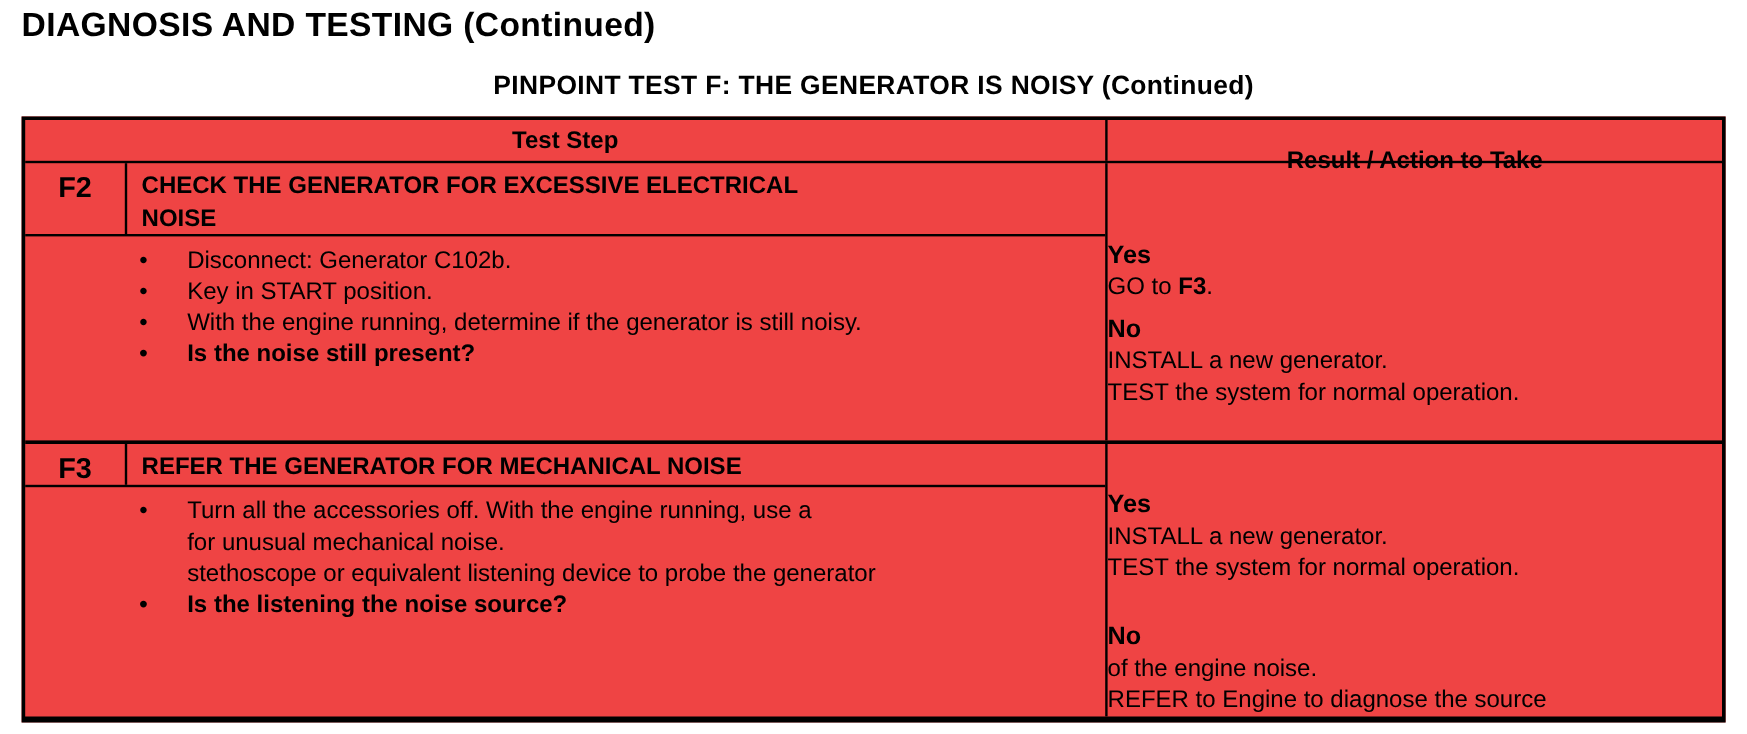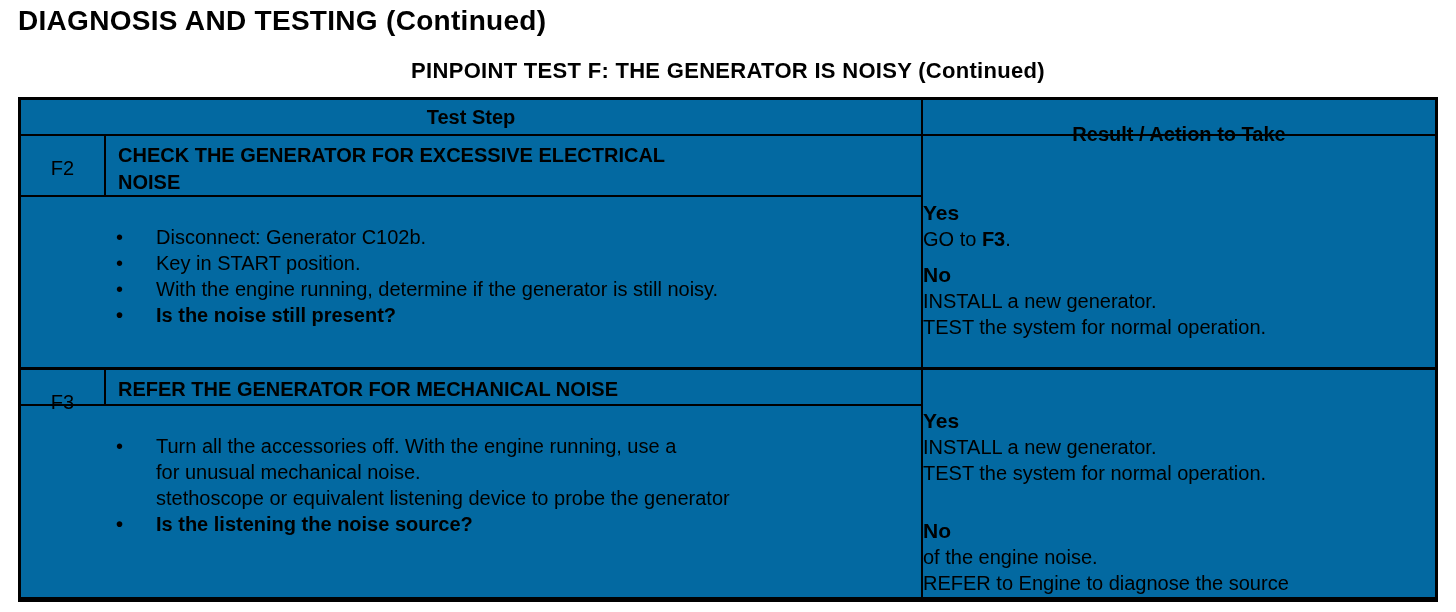--- a/index.html
+++ b/index.html
@@ -35,21 +35,21 @@
   .tbl {
     position: absolute;
     left: 18px;
     top: 97px;
     width: 1420px;
     height: 505px;
     border: 3px solid #000;
     border-bottom-width: 5px;
     display: flex;
     flex-direction: column;
-    background: #0369a1;
+    background: #ef4444;
   }
   .header-row { display: flex; flex: none; height: 36px; border-bottom: 2px solid #000; }
   .th {
     display: flex; align-items: center; justify-content: center;
     font-weight: bold; font-size: 20px;
   }
   .th-left  { width: 902px; border-right: 2px solid #000; }
   .th-right { flex: 1; margin-top: 34px; }
 
   .block { display: flex; flex: none; }
@@ -60,27 +60,27 @@
   .right-col { flex: 1; padding: 0 10px 0 0; }
   .right-col-f2 { padding-top: 64px; }
   .right-col-f3 { padding-top: 38px; }
 
   .title-row { display: flex; flex: none; border-bottom: 2px solid #000; }
   .title-row-f2 { height: 61px; }
   .title-row-f3 { height: 36px; }
   .stepnum {
     width: 85px; flex: none; border-right: 2px solid #000;
     display: flex; align-items: flex-start; justify-content: center;
-    font-weight: normal; font-size: 20px; padding-top: 21px;
+    font-weight: bold; font-size: 24px; padding-top: 7px;
   }
   .steptitle {
     padding: 6px 10px 0 12px;
     font-weight: bold; font-size: 20px; line-height: 27px;
   }
-  .steps { padding-top: 7px; margin-top: 20px; }
+  .steps { padding-top: 7px; }
   .steps ul { list-style: none; }
   .steps li { position: relative; padding-left: 135px; font-size: 20px; line-height: 26px; }
   .steps li::before {
     content: "\2022";
     position: absolute; left: 95px; top: 0;
     font-size: 20px; line-height: 26px;
   }
   .steps li.bold { font-weight: bold; }
 
   .res-head { font-weight: bold; font-size: 21px; line-height: 26px; }

